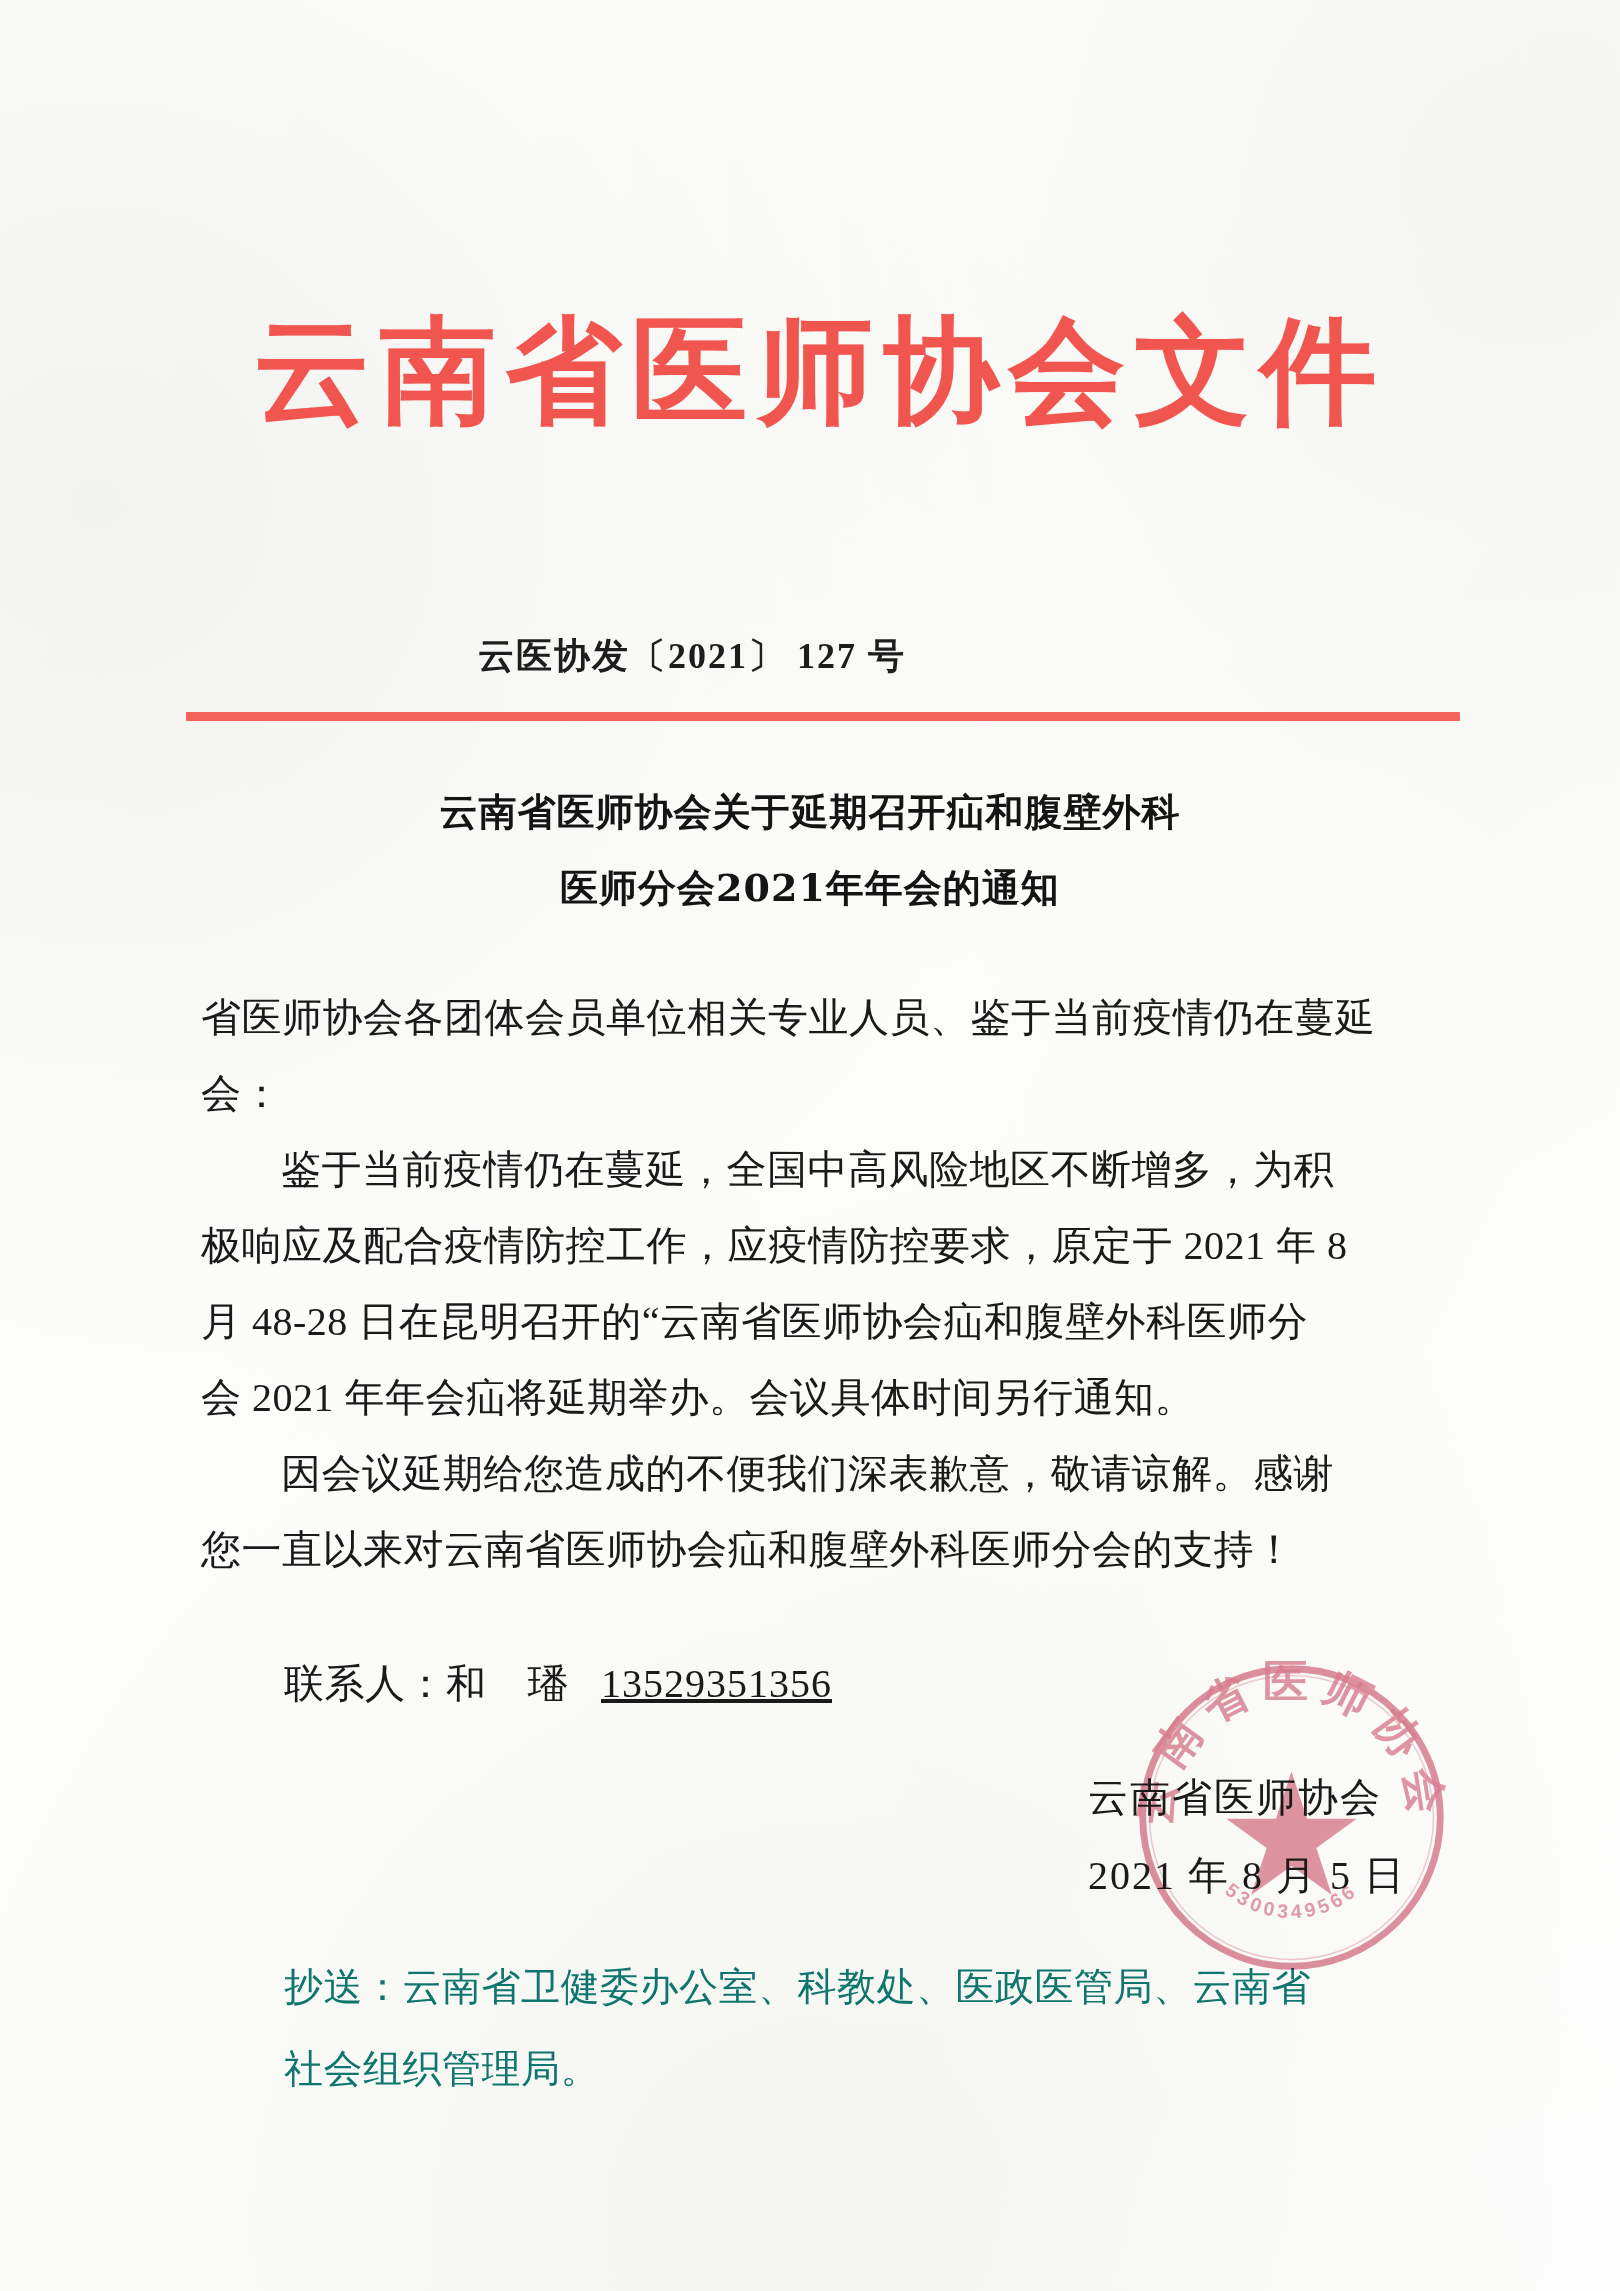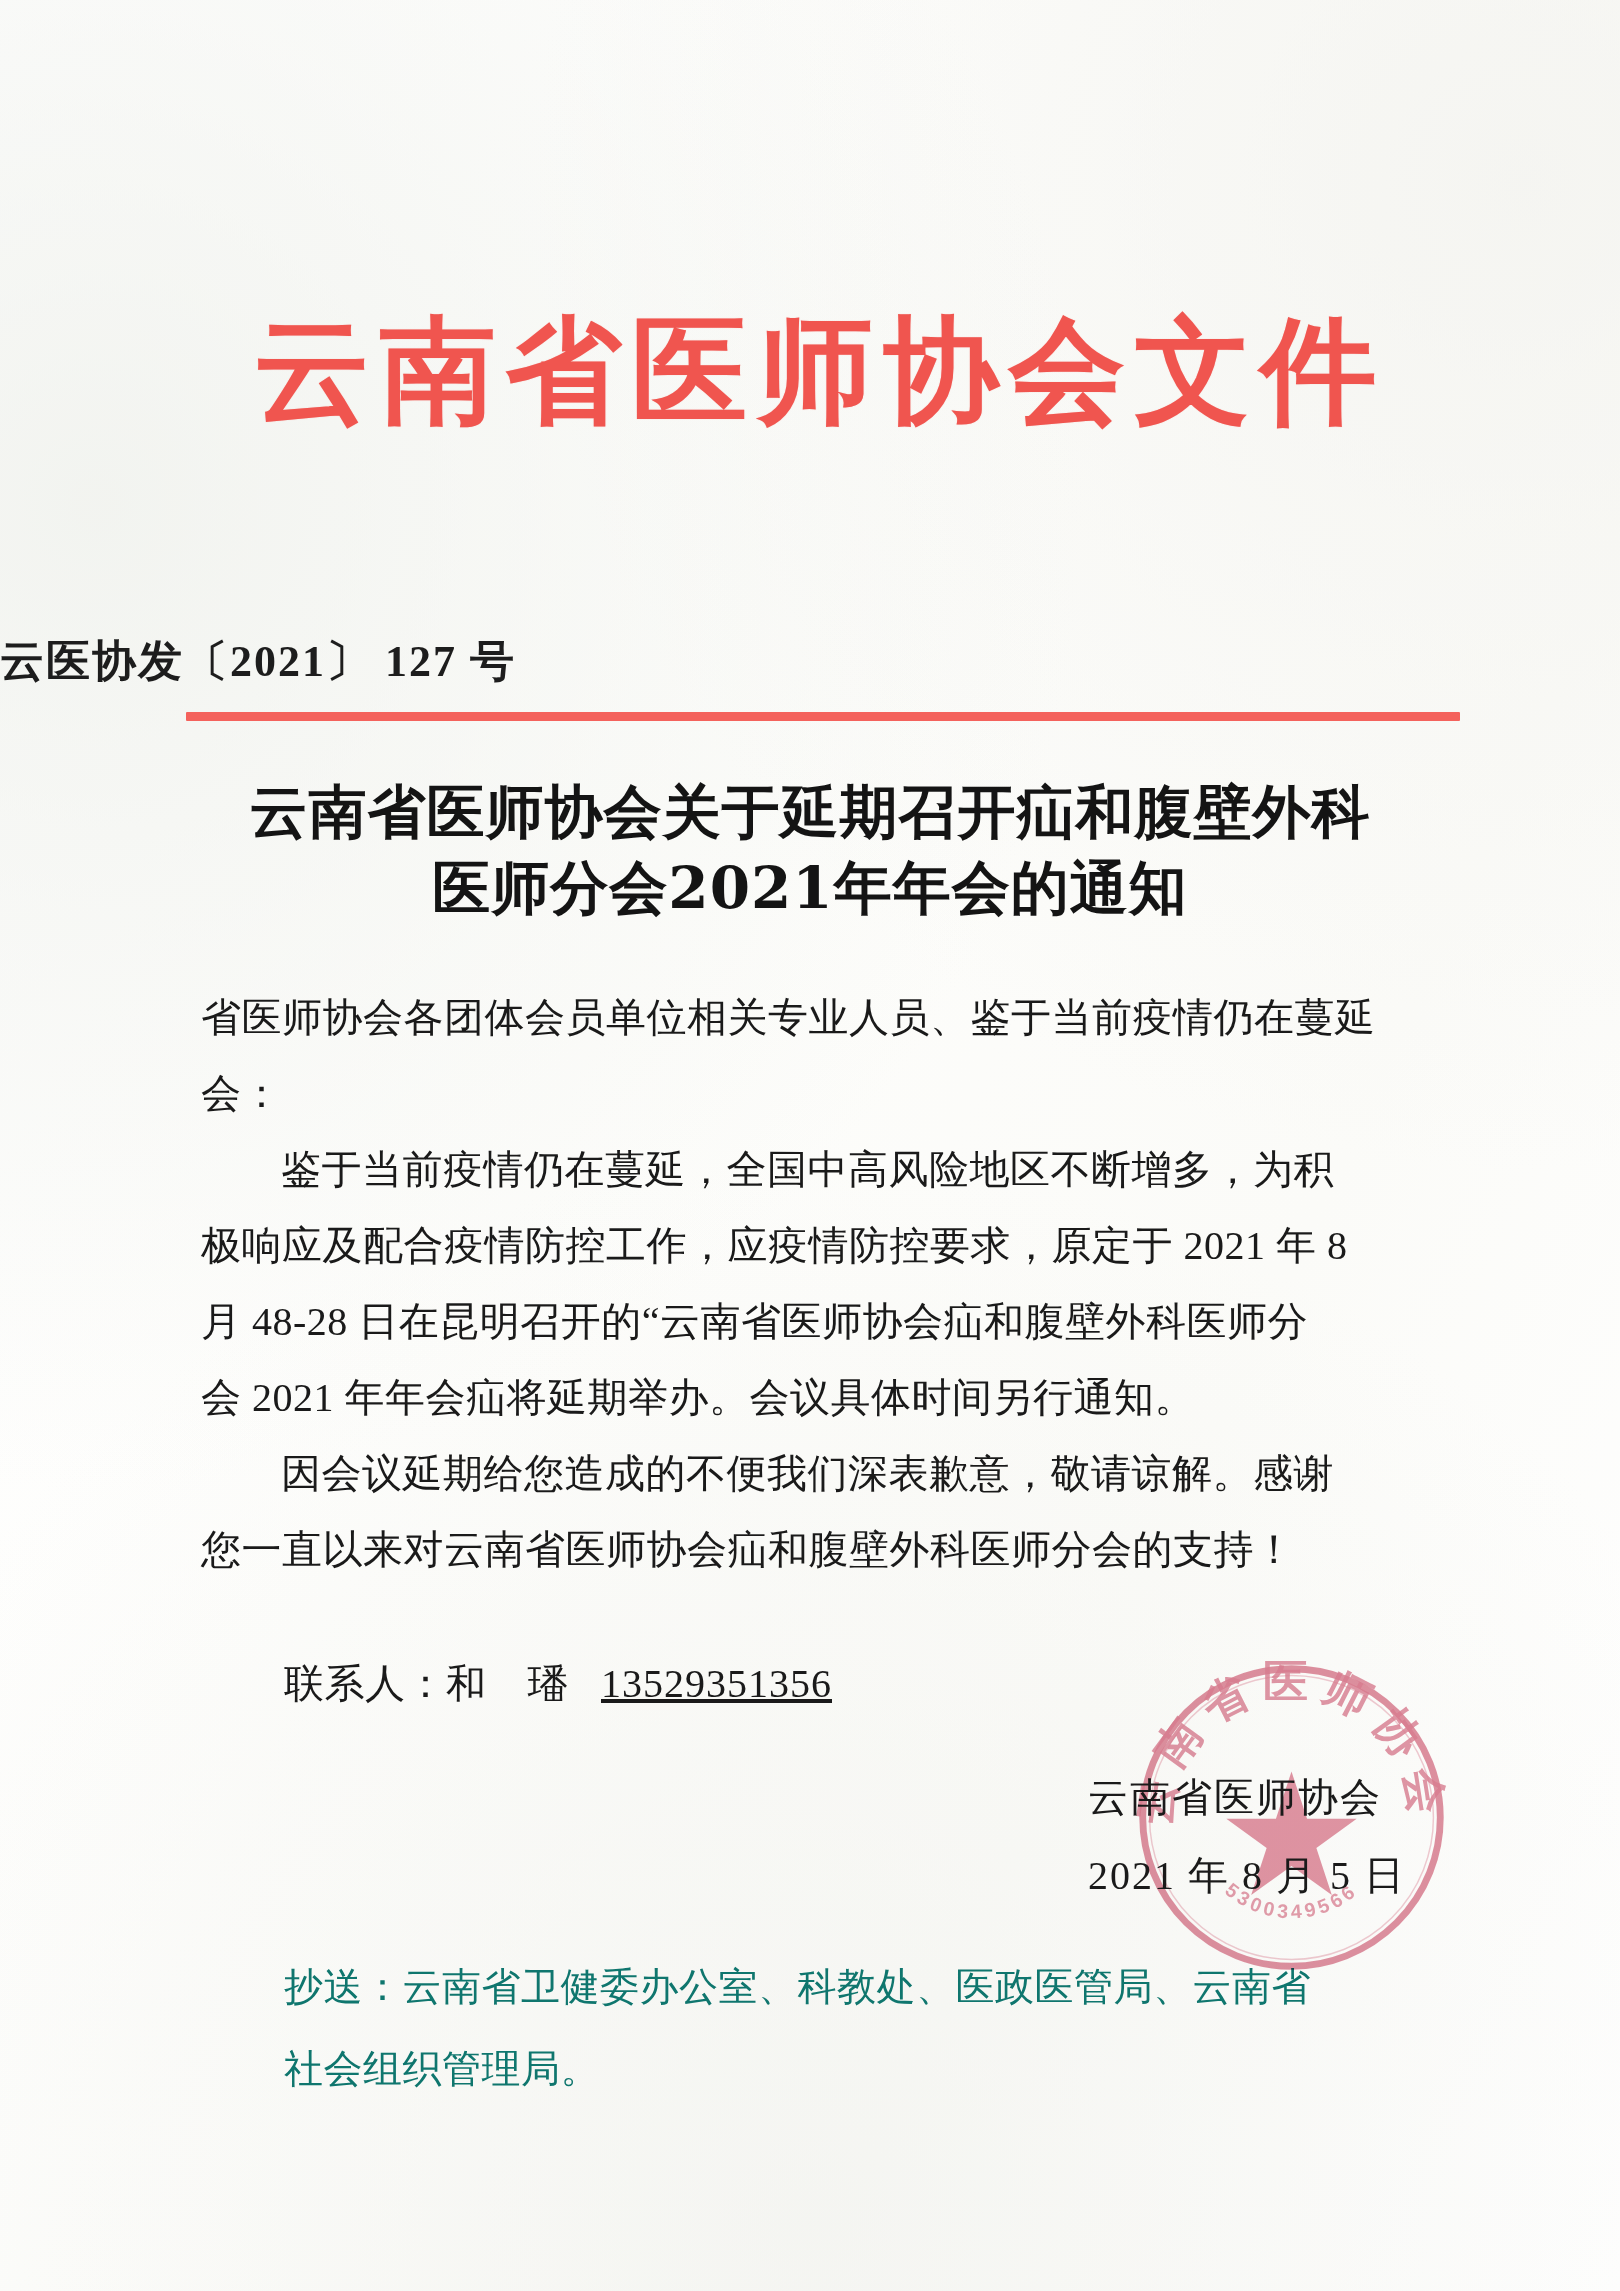--- a/index.html
+++ b/index.html
@@ -56,21 +56,22 @@
     white-space: nowrap;
     text-shadow: 0 0 1px rgba(240,85,79,.35);
   }
 
   
   .docnum {
     position: absolute;
     left: 0;
     top: 632px;
     width: 1384px;
-    font-size: 44px;
+    text-align: center;
+    font-size: 36px;
     color: #1d1d1d;
     letter-spacing: 2px;
     font-weight: 600;
     white-space: nowrap;
   }
   .docnum .num { font-family: "Liberation Serif", serif; font-weight: 700; }
 
   
   .redrule {
     position: absolute;
@@ -82,21 +83,21 @@
     border-radius: 1px;
   }
 
   
   .title {
     position: absolute;
     left: 0;
     top: 774px;
     width: 1620px;
     text-align: center;
-    font-size: 58px;
+    font-size: 38px;
     font-weight: 700;
     color: #141414;
     line-height: 76px;
     letter-spacing: 1px;
     font-family: "DejaVu Serif", "Liberation Serif", serif;
   }
   .title div { white-space: nowrap; }
 
   
   .body-block {

